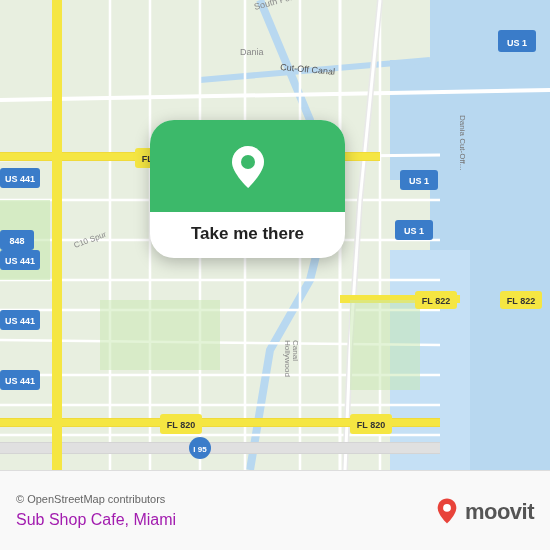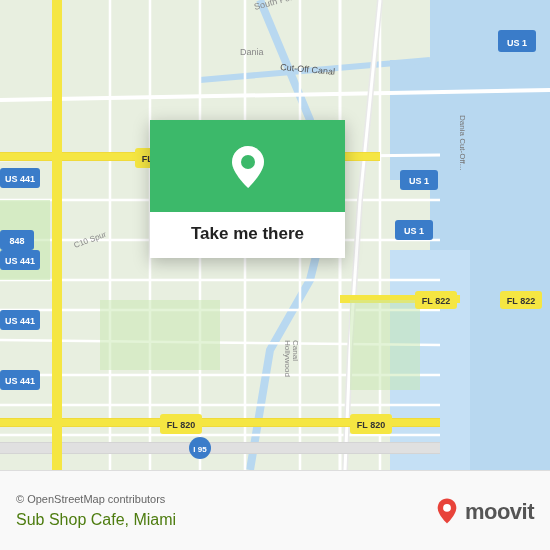--- a/index.html
+++ b/index.html
@@ -28,21 +28,21 @@
       top: 0; left: 0;
     }
 
     
     #card {
       position: absolute;
       top: 120px;
       left: 150px;
       width: 195px;
       background: #ffffff;
-      border-radius: 0;
+      border-radius: 24px;
       box-shadow: 0 4px 16px rgba(0,0,0,0.25);
       display: flex;
       flex-direction: column;
       align-items: center;
       overflow: hidden;
     }
 
     #card-green {
       background-color: #3cb96a;
       width: 100%;
@@ -79,21 +79,21 @@
 
     #copyright-text {
       font-size: 11px;
       color: #666;
       margin-bottom: 6px;
     }
 
     #location-text {
       font-size: 16px;
       font-weight: 500;
-      color: #4d7c0f;
+      color: #a21caf;
     }
 
     #moovit-logo {
       display: flex;
       align-items: flex-end;
       gap: 4px;
     }
 
     #moovit-pin {
       width: 28px;

